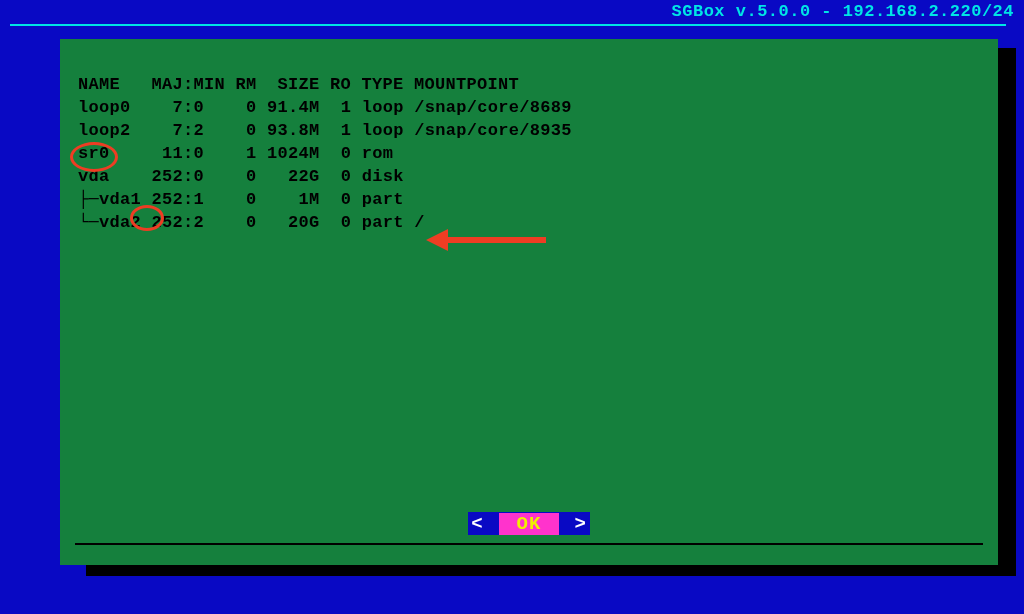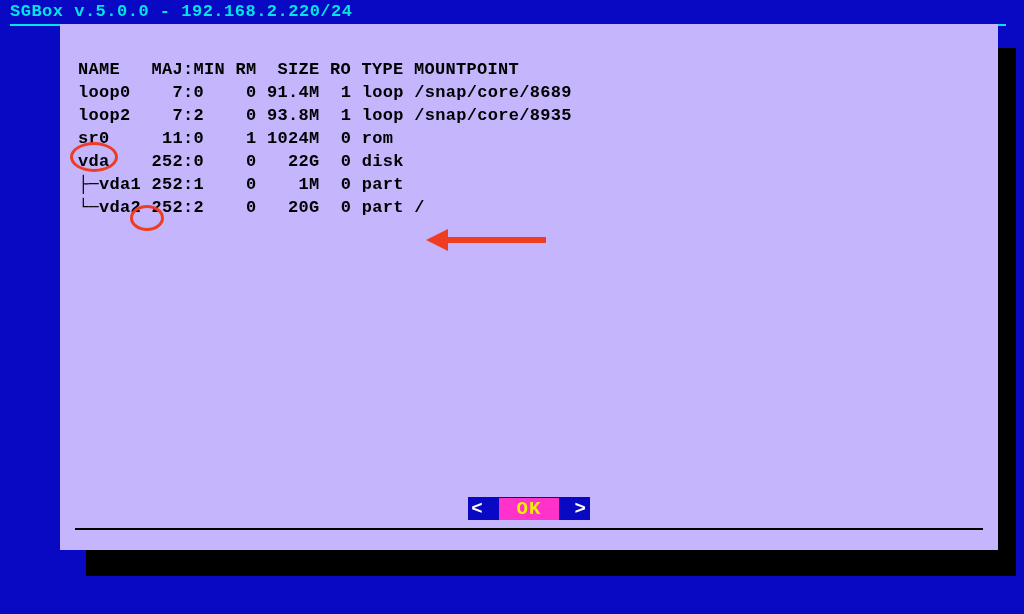--- a/index.html
+++ b/index.html
@@ -11,44 +11,45 @@
       font-size: 17px;
       font-weight: bold;
       overflow: hidden;
       position: relative;
     }
     .titlebar {
       color: #00e5e5;
       padding: 2px 10px;
       letter-spacing: 0.5px;
       font-size: 17px;
+      text-align: right;
     }
     .titlebar-rule {
       position: absolute;
       top: 24px;
       left: 10px;
       right: 18px;
       height: 0;
       border-top: 2px solid #00e5e5;
     }
     .shadow {
       position: absolute;
       left: 86px;
       top: 48px;
       width: 930px;
       height: 528px;
       background: #000;
     }
     .dialog {
       position: absolute;
       left: 60px;
-      top: 24px;
+      top: 39px;
       width: 938px;
       height: 526px;
-      background: #c4b5fd;
+      background: #15803d;
       color: #000;
       padding: 34px 18px 14px 18px;
     }
     .output {
       white-space: pre;
       line-height: 23px;
       font-size: 17px;
       letter-spacing: 0.3px;
     }
     .btnrow {

